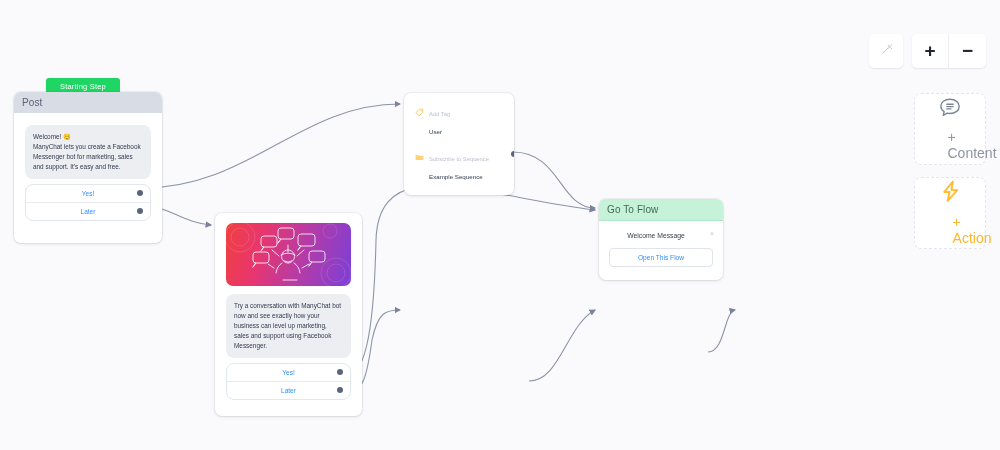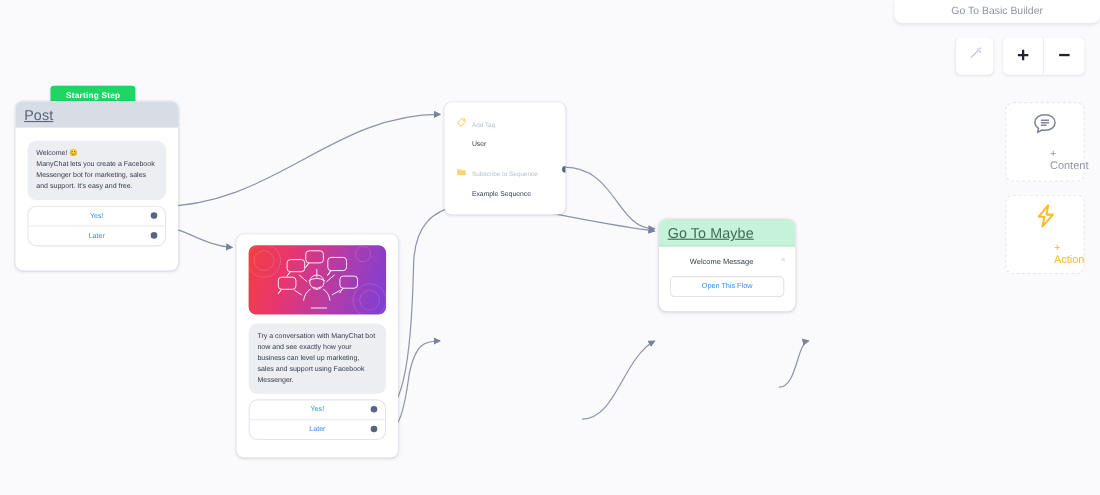--- a/index.html
+++ b/index.html
@@ -16,22 +16,22 @@
 
   
   .node {
     position: absolute;
     background: #ffffff;
     border-radius: 7px;
     box-shadow: 0 1px 3px rgba(40,50,80,.13), 0 0 0 1px rgba(40,50,80,.05);
     overflow: hidden;
   }
   .node-hdr {
-    font-size: 13px; line-height: 1; padding: 6px 4px 5px 8px;
-    color: #4c566b; letter-spacing: .1px; text-decoration: underline;
+    font-size: 10px; line-height: 1; padding: 6px 4px 5px 8px;
+    color: #4c566b; letter-spacing: .1px;
   }
   .hdr-gray   { background: #d8dce5; color: #5a6377; }
   .hdr-yellow { background: #fdecc0; color: #6d6043; border-bottom: 1px solid #f2dfae; }
   .hdr-green  { background: #c5f2d8; color: #3f6b54; border-bottom: 1px solid #aee8c6; }
   .node-body { padding: 10px 10px 12px 10px; }
 
   
   .bubble {
     background: #eceef2; border-radius: 8px;
     padding: 7px 8px; font-size: 6.4px; line-height: 1.55; color: #313a4c;
@@ -48,21 +48,21 @@
     position: absolute; right: 7px; top: 50%; transform: translateY(-50%);
     width: 6px; height: 6px; border-radius: 50%; background: #59647d;
   }
 
   
   #node-post { left: 14px; top: 92px; width: 148px; }
   #node-post .node-body { padding: 12px 11px 22px 11px; }
 
   .badge-start {
     position: absolute; left: 46px; top: 78px;
-    background: #1fd665; color: #fff; font-size: 7.5px; font-weight: bold;
+    background: #1fd665; color: #fff; font-size: 7.5px; font-weight: normal;
     padding: 4px 14px; border-radius: 3px; letter-spacing: .2px;
     box-shadow: 0 1px 2px rgba(0,0,0,.12);
   }
 
   
   #node-sm1 { left: 215px; top: 213px; width: 147px; }
   #node-sm1 .node-body { padding: 10px 11px 16px 11px; }
   .img-card {
     height: 63px; border-radius: 7px;
     background: linear-gradient(105deg,#f0403f 0%,#e8366f 28%,#b33ca8 62%,#7c3fd6 100%);
@@ -128,21 +128,21 @@
     font-size: 19px; color: #21262e; font-weight: bold;
   }
   .pm-btn:first-child { border-right: 1px solid #eceef2; }
 
   #tools { position: absolute; right: 14px; top: 93px; display: flex; flex-direction: column; gap: 12px; }
   .tool {
     width: 72px; height: 72px; background: #fff; border-radius: 7px;
     border: 1px dashed #e3e6ec;
     display: flex; flex-direction: column; align-items: center; justify-content: center; gap: 7px;
   }
-  .tool-label { font-size: 10px; margin-left: 44px; }
+  .tool-label { font-size: 14px; margin-left: 44px; }
   .t-content .tool-label { color: #8e94a3; }
   .t-action  .tool-label { color: #ffb52b; }
   .t-goto    .tool-label { color: #3ecf8e; }
 </style>
 </head>
 <body>
 
 <div id="root">
 
   <svg id="wires" viewBox="0 0 1000 450">
@@ -255,32 +255,29 @@
           <span class="act-val">Example Sequence</span>
         </span>
       </div>
     </div>
     <span class="port-side" style="right:-3px; top:58px"></span>
   </div>
 
 
 
   <div class="node" id="node-gtf">
-    <div class="node-hdr hdr-green">Go To Maybe</div>
+    <div class="node-hdr hdr-green">Go To Flow</div>
     <div class="gt-body">
       <div class="gt-close">×</div>
       <div class="gt-title">Welcome Message</div>
       <div class="gt-open">Open This Flow</div>
     </div>
   </div>
 
 
-  <div id="tab-basic">
-    <span>Go To Basic Builder</span>
-  </div>
 
   <div id="zoom-tools">
     <div class="sq-btn">
       <span>
         <svg viewBox="0 0 16 16" width="13" height="13" fill="none" stroke="#b9bec9" stroke-width="1.2" stroke-linecap="round">
           <path d="M3.5 12.5 L10 6"></path>
           <path d="M10.4 3.1 l1.1 1.1 M13.2 5.9 l1.1 1.1 M10.4 6.2 l1.1 -1.1 M13.2 3.1 l1.1 -1.1"></path>
           <path d="M9.2 5.2 L12 2.4 l1.9 1.9 L11.1 7.1 z" fill="#d6dae2" stroke="none"></path>
         </svg>
       </span>

